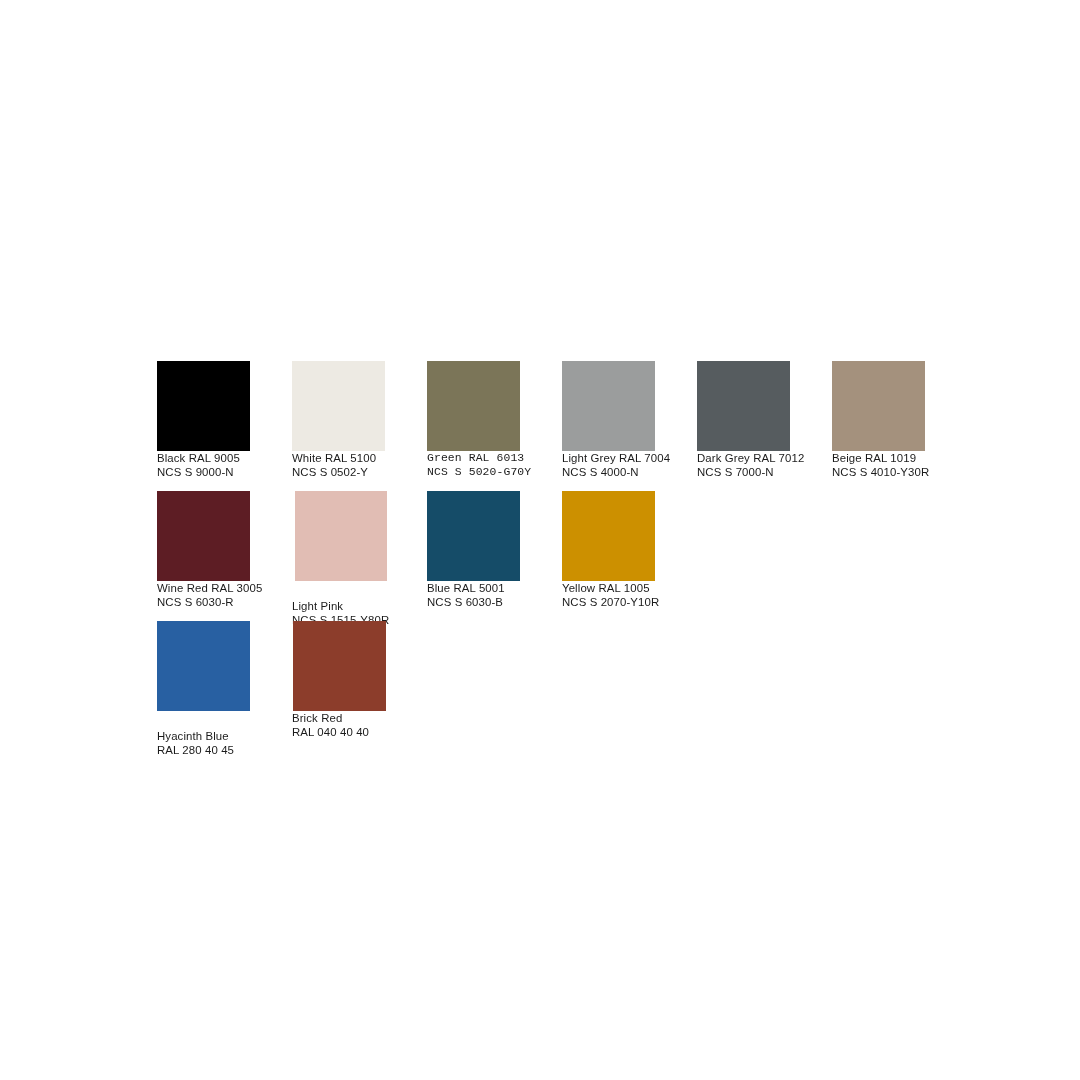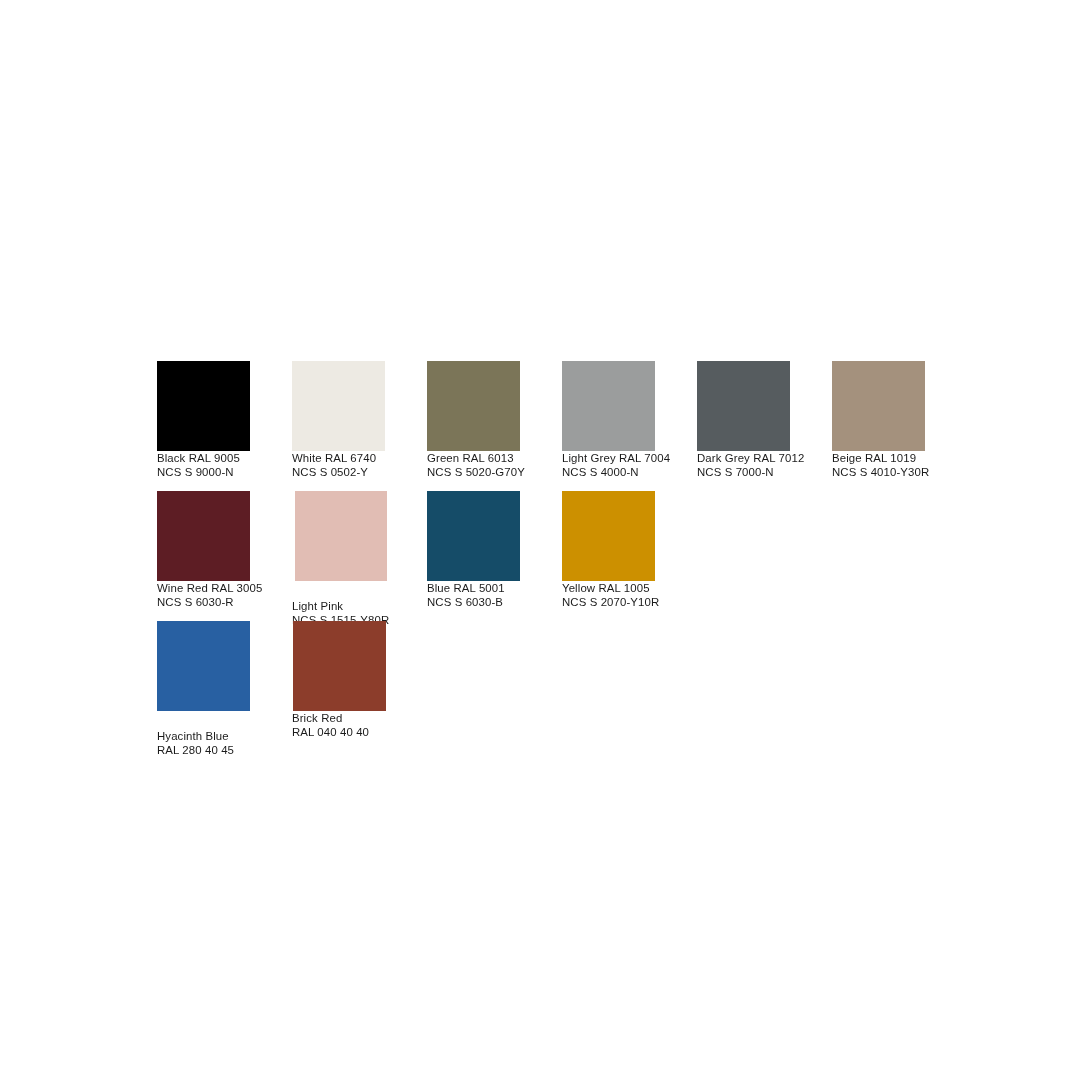--- a/index.html
+++ b/index.html
@@ -101,28 +101,28 @@
         <span class="swatch-chip" style="background-color: rgb(0, 0, 0);"></span>
         <span class="swatch-caption" style="color: rgb(27, 27, 27);">
           <span class="caption-name">Black RAL 9005</span>
           <span class="caption-code">NCS S 9000-N</span>
         </span>
       </div>
 
       <div class="swatch-cell">
         <span class="swatch-chip" style="background-color: rgb(237, 234, 227);"></span>
         <span class="swatch-caption" style="color: rgb(27, 27, 27);">
-          <span class="caption-name">White RAL 6740</span>
+          <span class="caption-name">White RAL 5100</span>
           <span class="caption-code">NCS S 0502-Y</span>
         </span>
       </div>
 
       <div class="swatch-cell">
         <span class="swatch-chip" style="background-color: rgb(123, 117, 88);"></span>
-        <span class="swatch-caption" style="color: rgb(27, 27, 27);">
+        <span class="swatch-caption" style="color: rgb(27, 27, 27); font-family: Liberation Mono, monospace;">
           <span class="caption-name">Green RAL 6013</span>
           <span class="caption-code">NCS S 5020-G70Y</span>
         </span>
       </div>
 
       <div class="swatch-cell">
         <span class="swatch-chip" style="background-color: rgb(155, 157, 157);"></span>
         <span class="swatch-caption" style="color: rgb(27, 27, 27);">
           <span class="caption-name">Light Grey RAL 7004</span>
           <span class="caption-code">NCS S 4000-N</span>

